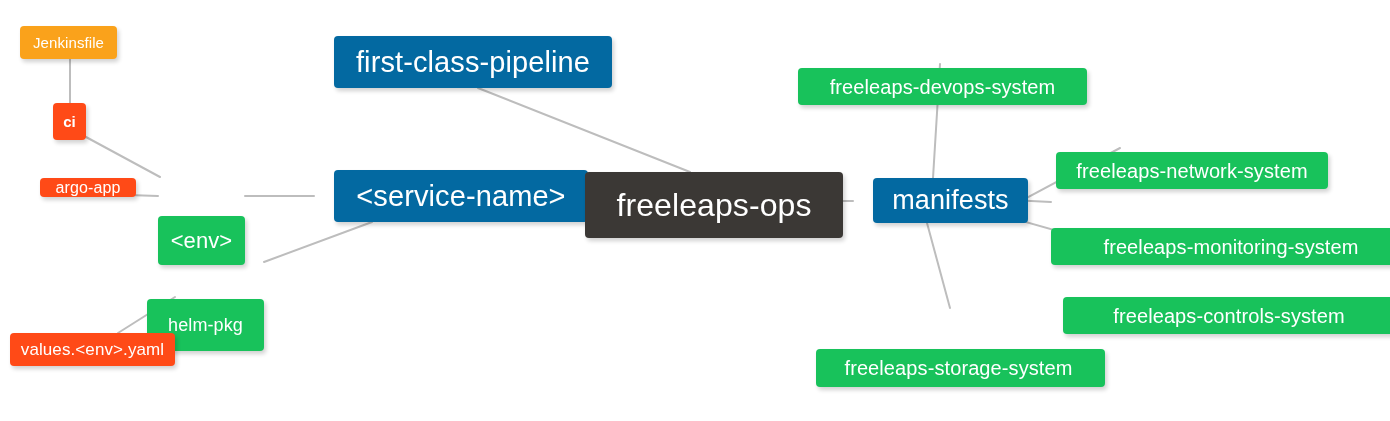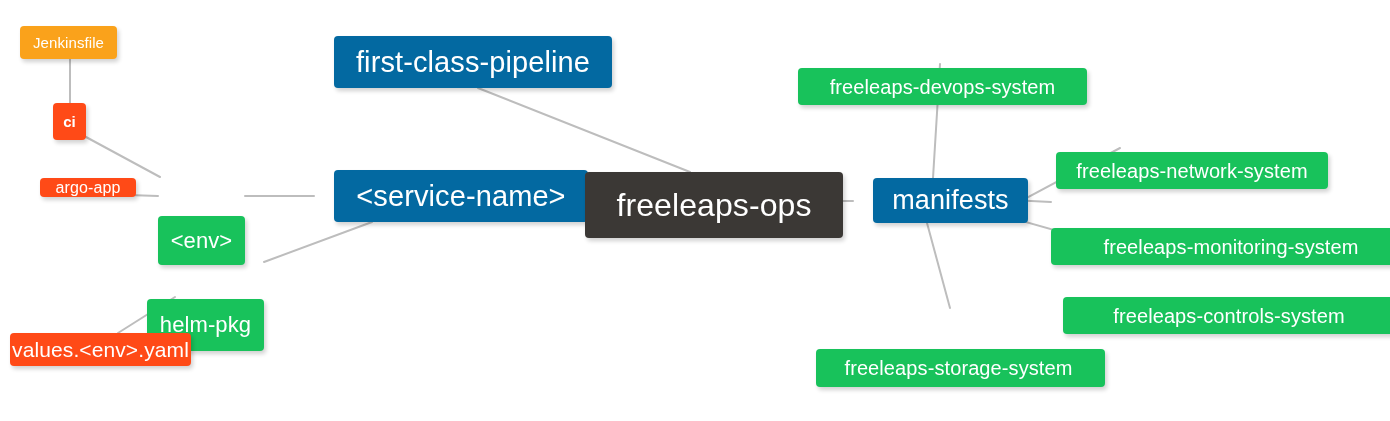--- a/index.html
+++ b/index.html
@@ -78,24 +78,24 @@
       </div>
       <div class="node n-red" style="left: 53px; top: 103px; width: 33px; height: 37px; font-size: 15px; font-weight: bold;">
         <span>ci</span>
       </div>
       <div class="node n-red" style="left: 32px; top: 178px; width: 96px; height: 19px; font-size: 16px; margin-left: 8px;">
         <span>argo-app</span>
       </div>
       <div class="node n-green" style="left: 158px; top: 175px; width: 87px; height: 49px; font-size: 22px;">
         <span>&lt;env&gt;</span>
       </div>
-      <div class="node n-green" style="left: 147px; top: 258px; width: 117px; height: 52px; font-size: 22px;">
+      <div class="node n-green" style="left: 147px; top: 258px; width: 117px; height: 52px; font-size: 18px;">
         <span>helm-pkg</span>
       </div>
-      <div class="node n-red" style="left: 10px; top: 333px; width: 181px; height: 33px; font-size: 21px;">
+      <div class="node n-red" style="left: 10px; top: 333px; width: 165px; height: 33px; font-size: 17px;">
         <span>values.&lt;env&gt;.yaml</span>
       </div>
       <div class="node n-blue" style="left: 314px; top: 36px; width: 278px; height: 52px; font-size: 29px;">
         <span>first-class-pipeline</span>
       </div>
       <div class="node n-blue" style="left: 314px; top: 170px; width: 254px; height: 52px; font-size: 29px; align-items: center;">
         <span>&lt;service-name&gt;</span>
       </div>
       <div class="node n-root" style="left: 585px; top: 172px; width: 258px; height: 66px; font-size: 32px; text-align: center;">
         <span>freeleaps-ops</span>

